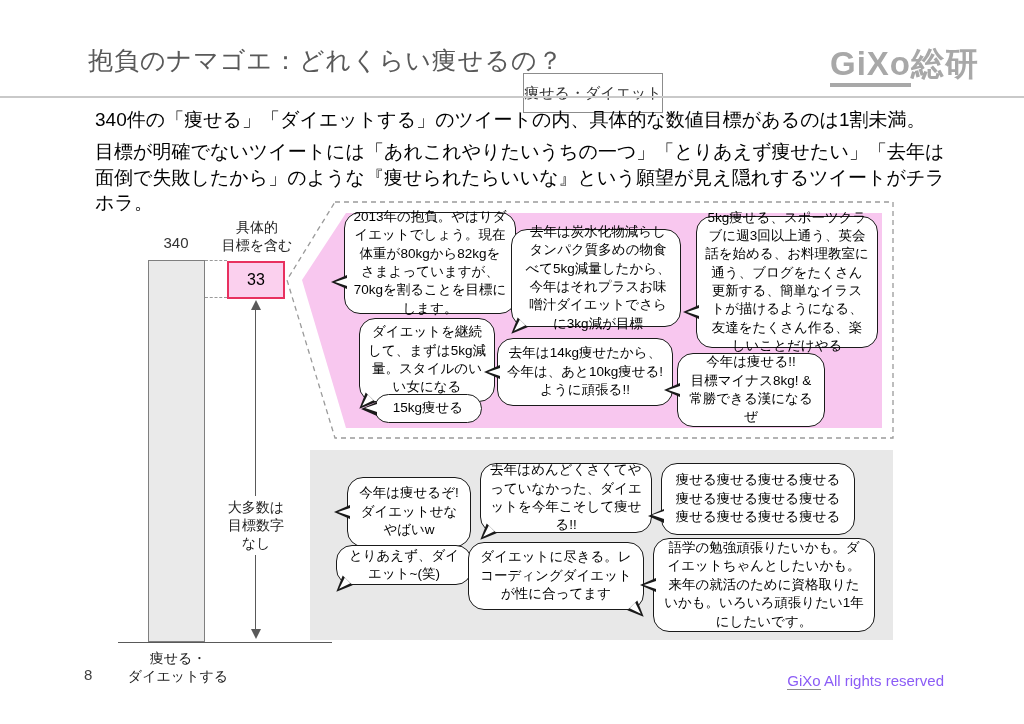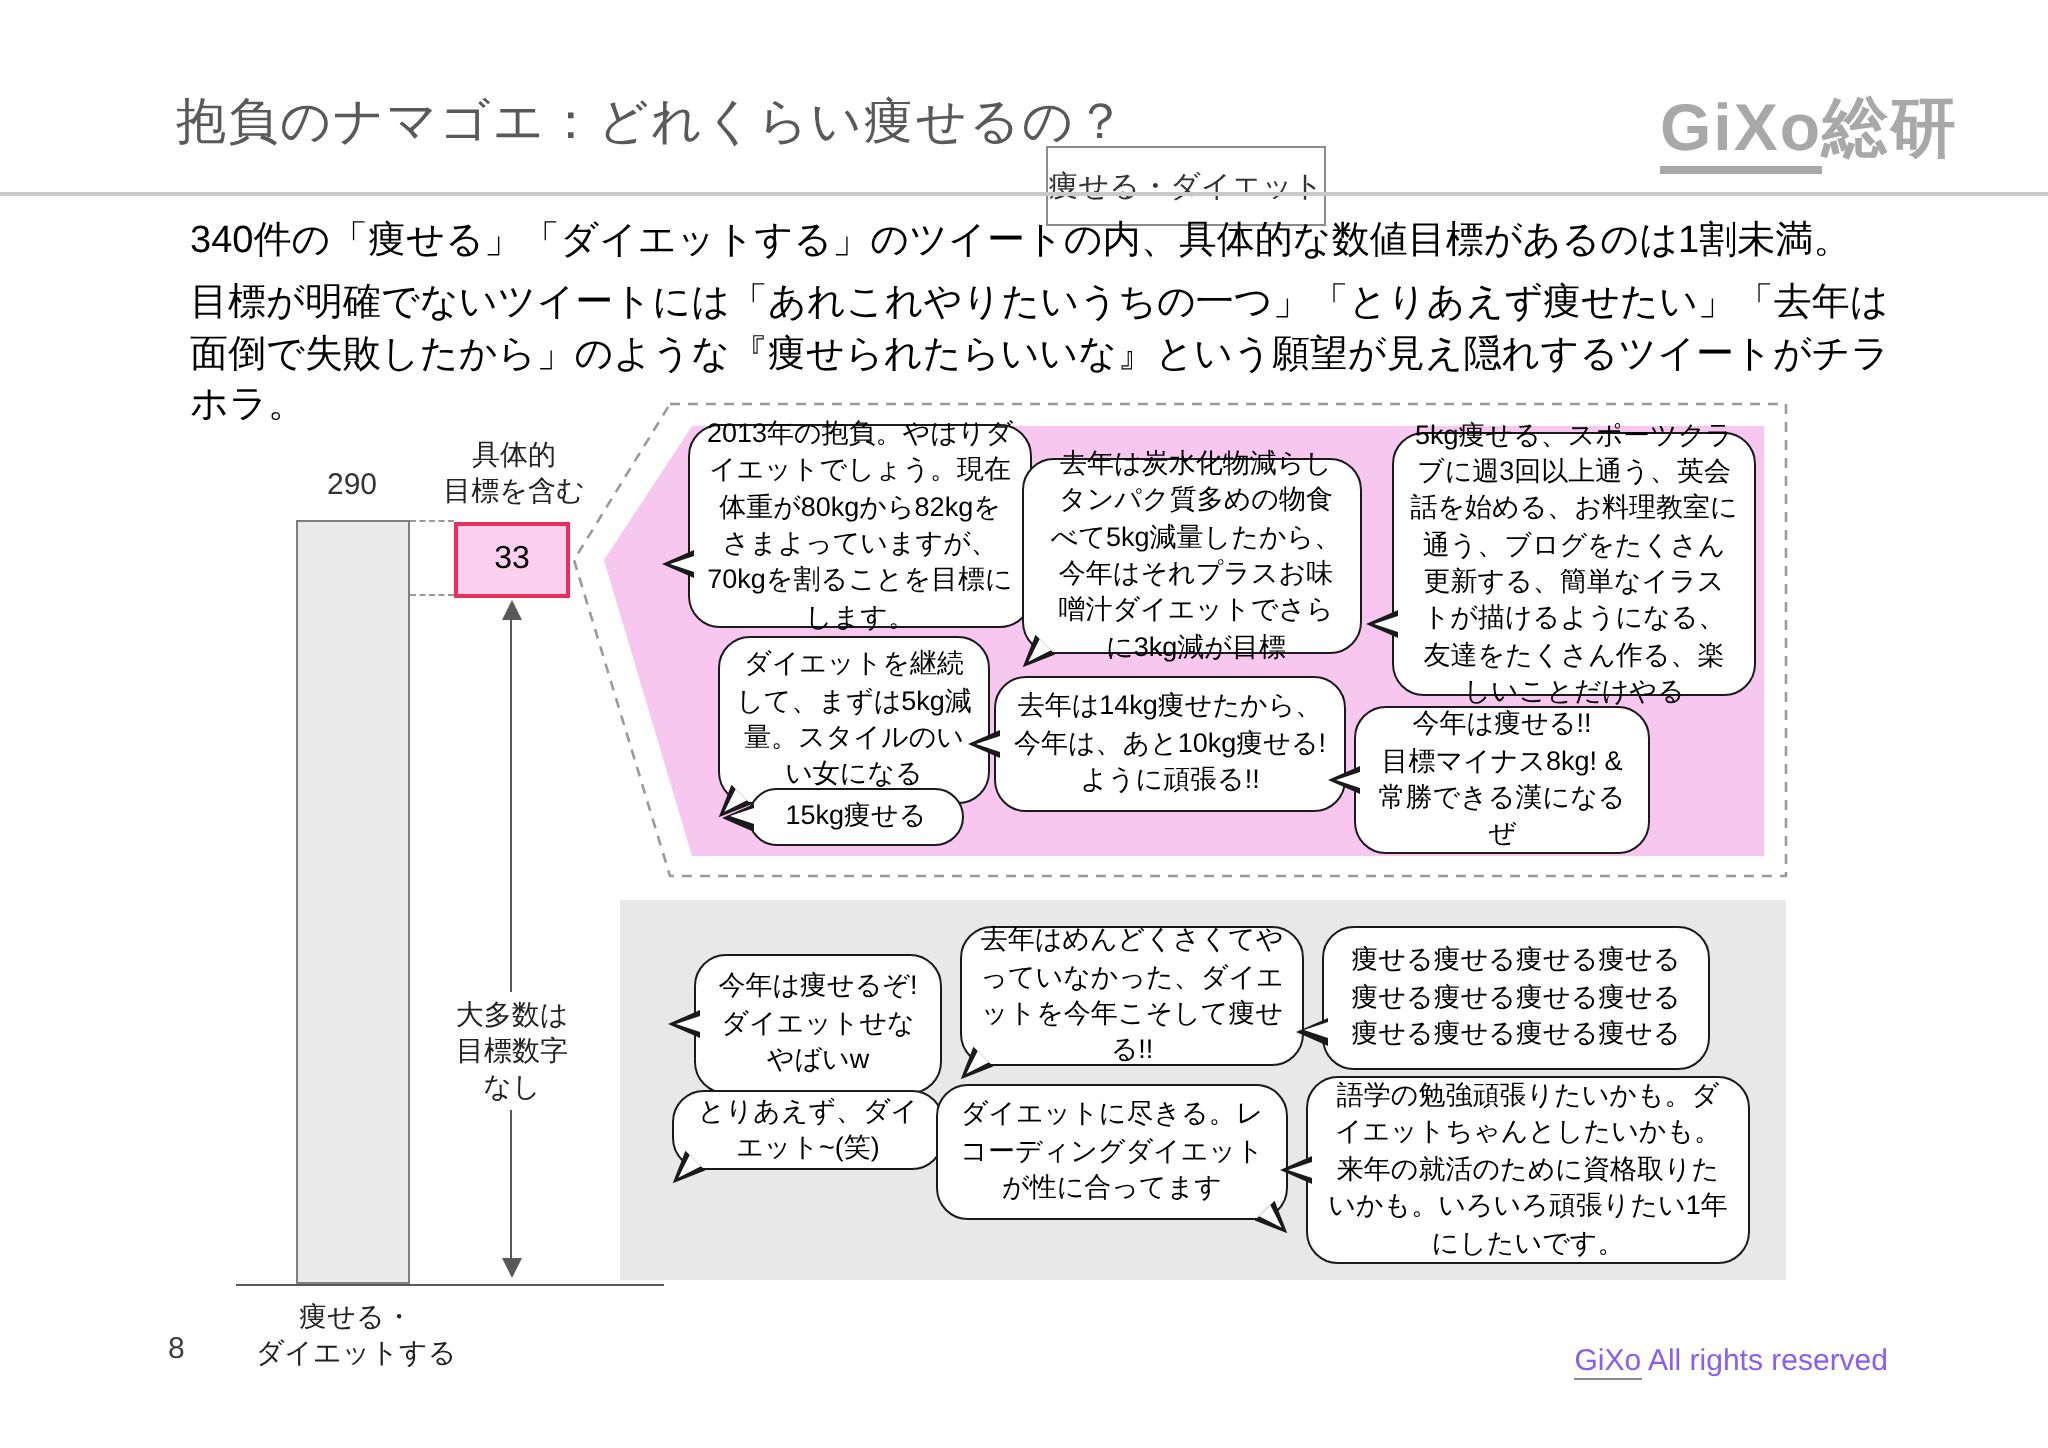--- a/index.html
+++ b/index.html
@@ -69,21 +69,21 @@
 
   <div class="abs p1">340件の「痩せる」「ダイエットする」のツイートの内、具体的な数値目標があるのは1割未満。</div>
   <div class="abs p2">目標が明確でないツイートには「あれこれやりたいうちの一つ」「とりあえず痩せたい」「去年は面倒で失敗したから」のような『痩せられたらいいな』という願望が見え隠れするツイートがチラホラ。</div>
 
   <svg class="abs" style="left:0;top:0;" width="1024" height="724" viewBox="0 0 1024 724">
     <polygon points="335,202 893,202 893,438 335,438 287,280" fill="none" stroke="#9a9a9a" stroke-width="1.3" stroke-dasharray="5 4"></polygon>
     <polygon points="346,213 882,213 882,428 346,428 302,280" fill="#f8c7ef" stroke="none"></polygon>
     <rect x="310" y="450" width="583" height="190" fill="#e8e8e8" stroke="none"></rect>
   </svg>
 
-  <div class="abs lbl-340">290</div>
+  <div class="abs lbl-340">340</div>
   <div class="abs bar"></div>
   <div class="abs axis"></div>
   <div class="abs xlabel pre">痩せる・
 ダイエットする</div>
   <div class="abs seg-label pre">具体的
 目標を含む</div>
   <div class="abs conn t"></div>
   <div class="abs conn b"></div>
   <div class="abs seg-box">33</div>
   <div class="abs varrow"></div>

